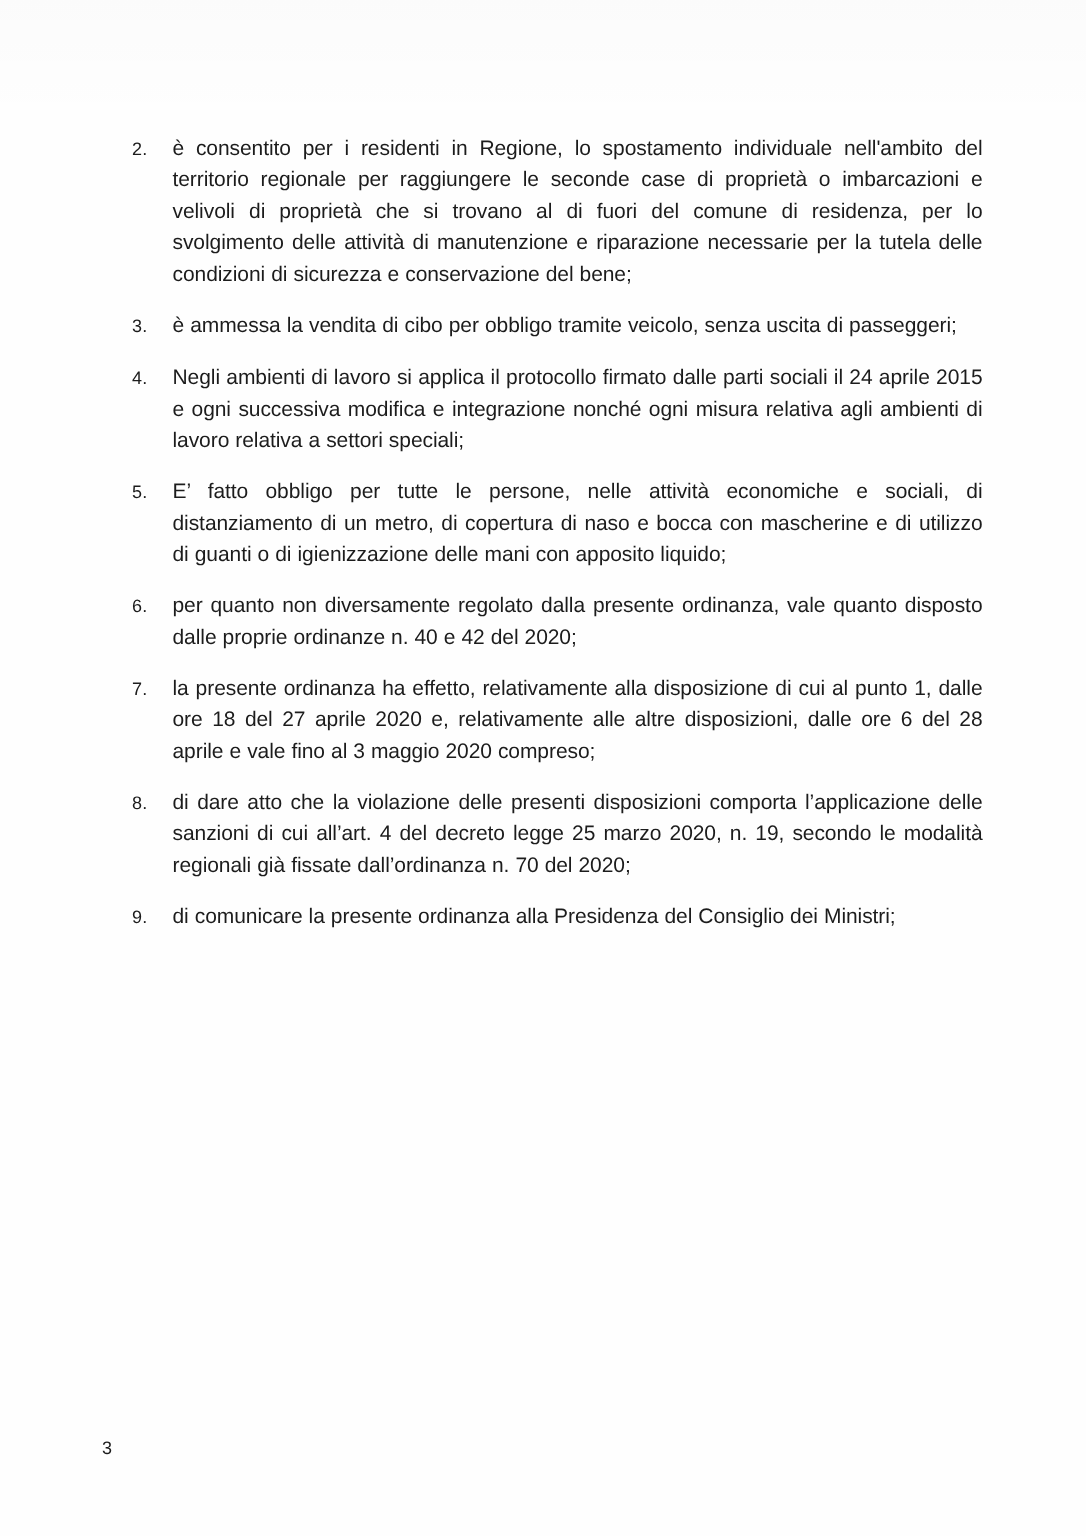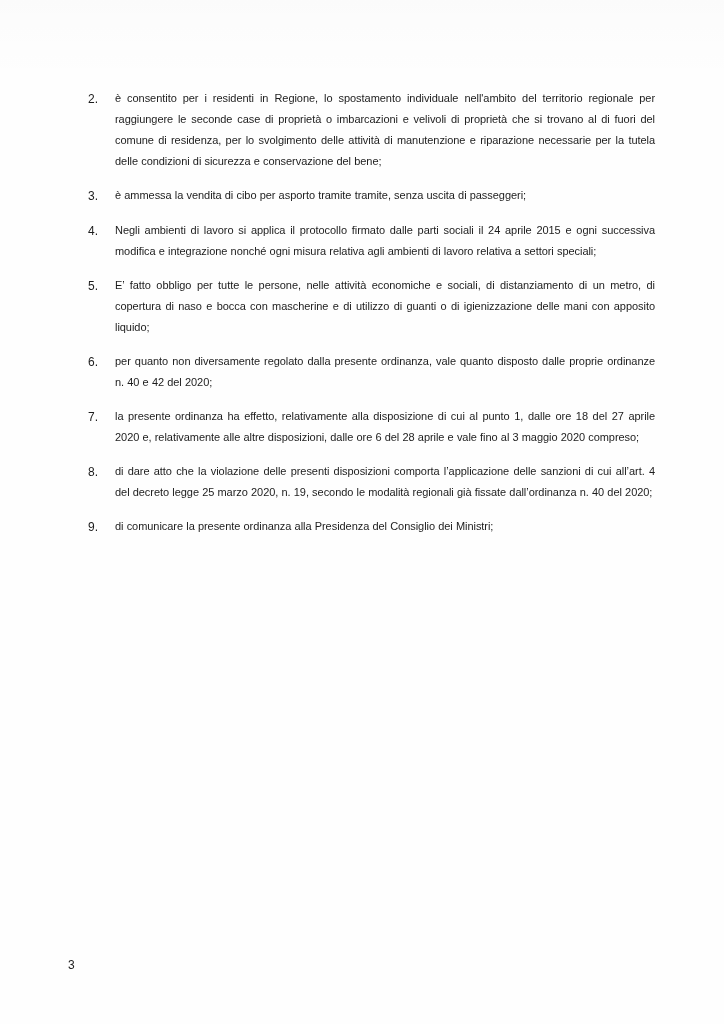--- a/index.html
+++ b/index.html
@@ -35,21 +35,21 @@
   }
   .item-num {
     flex: 0 0 27px;
     font-size: 12px;
     line-height: 21px;
     padding-top: 1px;
     letter-spacing: 0.2px;
   }
   .item-text {
     flex: 1 1 auto;
-    font-size: 11px;
+    font-size: 14px;
     line-height: 21px;
     text-align: justify;
     letter-spacing: -0.05px;
     word-spacing: 0.2px;
   }
   .page-number {
     position: absolute;
     left: 68px;
     top: 958px;
     font-size: 12px;
@@ -61,21 +61,21 @@
 
 <div class="page">
   <div class="content" id="list-container">
   <div class="item">
     <span class="item-num">2.</span>
     <span class="item-text">è consentito per i residenti in Regione, lo spostamento individuale nell'ambito del territorio regionale per raggiungere le seconde case di proprietà o imbarcazioni e velivoli di proprietà che si trovano al di fuori del comune di residenza, per lo svolgimento delle attività di manutenzione e riparazione necessarie per la tutela delle condizioni di sicurezza e conservazione del bene;</span>
   </div>
 
   <div class="item">
     <span class="item-num">3.</span>
-    <span class="item-text">è ammessa la vendita di cibo per asporto tramite tramite, senza uscita di passeggeri;</span>
+    <span class="item-text">è ammessa la vendita di cibo per obbligo tramite veicolo, senza uscita di passeggeri;</span>
   </div>
 
   <div class="item">
     <span class="item-num">4.</span>
     <span class="item-text">Negli ambienti di lavoro si applica il protocollo firmato dalle parti sociali il 24 aprile 2015 e ogni successiva modifica e integrazione nonché ogni misura relativa agli ambienti di lavoro relativa a settori speciali;</span>
   </div>
 
   <div class="item">
     <span class="item-num">5.</span>
     <span class="item-text">E’ fatto obbligo per tutte le persone, nelle attività economiche e sociali, di distanziamento di un metro, di copertura di naso e bocca con mascherine e di utilizzo di guanti o di igienizzazione delle mani con apposito liquido;</span>
@@ -86,21 +86,21 @@
     <span class="item-text">per quanto non diversamente regolato dalla presente ordinanza, vale quanto disposto dalle proprie ordinanze n. 40 e 42 del 2020;</span>
   </div>
 
   <div class="item">
     <span class="item-num">7.</span>
     <span class="item-text">la presente ordinanza ha effetto, relativamente alla disposizione di cui al punto 1, dalle ore 18 del 27 aprile 2020 e, relativamente alle altre disposizioni, dalle ore 6 del 28 aprile e vale fino al 3 maggio 2020 compreso;</span>
   </div>
 
   <div class="item">
     <span class="item-num">8.</span>
-    <span class="item-text">di dare atto che la violazione delle presenti disposizioni comporta l’applicazione delle sanzioni di cui all’art. 4 del decreto legge 25 marzo 2020, n. 19, secondo le modalità regionali già fissate dall’ordinanza n. 40 del 2020;</span>
+    <span class="item-text">di dare atto che la violazione delle presenti disposizioni comporta l’applicazione delle sanzioni di cui all’art. 4 del decreto legge 25 marzo 2020, n. 19, secondo le modalità regionali già fissate dall’ordinanza n. 70 del 2020;</span>
   </div>
 
   <div class="item">
     <span class="item-num">9.</span>
     <span class="item-text">di comunicare la presente ordinanza alla Presidenza del Consiglio dei Ministri;</span>
   </div>
 
 
 
 </div>

